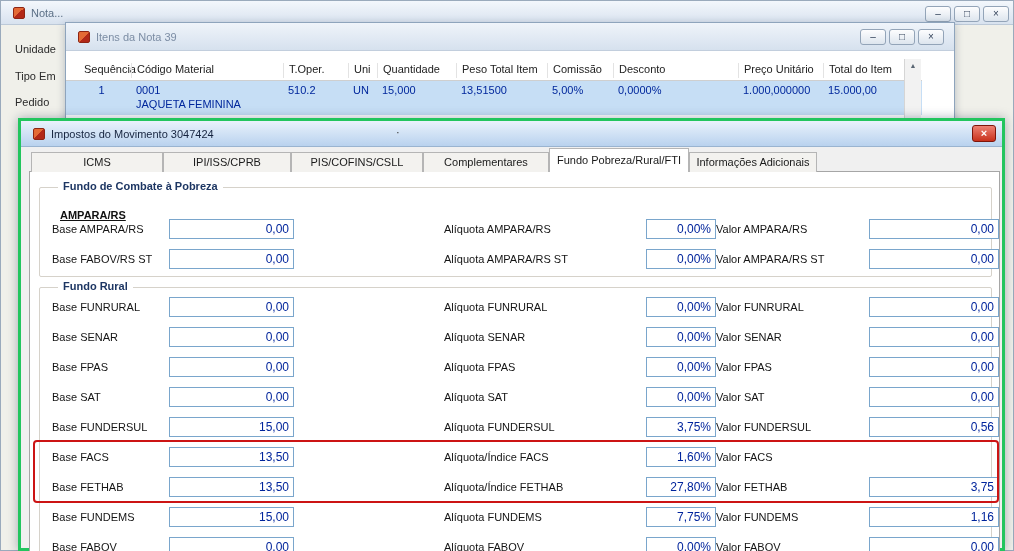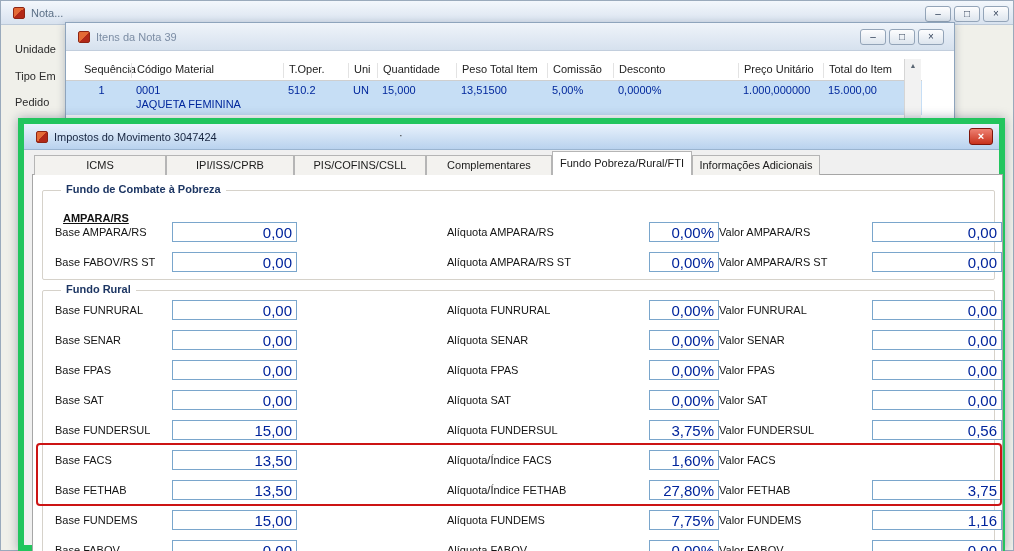--- a/index.html
+++ b/index.html
@@ -41,21 +41,21 @@
   .grid-row { position:absolute; top:58px; left:0; width:856px; height:34px;
               background:#c6def5; color:#00279c; }
   .gcell { position:absolute; white-space:nowrap; }
   .num { text-align:left; }
   .vscroll { position:absolute; top:36px; left:838px; width:17px; height:64px;
              background:#f2f2f2; border-left:1px solid #d5d5d5; text-align:center; }
   .vscroll .arrow { font-size:7px; color:#5a6673; line-height:14px; }
 
   
   #win-impostos { left:18px; top:118px; width:987px; height:433px; background:#f0f0f0;
-                  border:6px solid #22c55e; box-shadow:0 0 10px rgba(20,40,70,.35); z-index:3; }
+                  border:3px solid #22c55e; box-shadow:0 0 10px rgba(20,40,70,.35); z-index:3; }
   #win-impostos .titlebar { height:26px; background:linear-gradient(#e9f2fc,#b9d2ee);
                             border-bottom:1px solid #9ab4d0; color:#16243f; }
   .title-dot { position:absolute; left:375px; top:5px; color:#333; }
   .close-red { position:absolute; right:6px; top:4px; width:24px; height:17px;
                background:linear-gradient(#ee8173,#c8311c); border:1px solid #7e150a;
                border-radius:3px; color:#fff; text-align:center; line-height:15px;
                font-size:11px; font-weight:bold; cursor:default; }
 
   .tabs { position:absolute; left:10px; top:26px; height:24px; white-space:nowrap; z-index:5; }
   .tab { display:inline-block; height:20px; margin-top:4px; line-height:19px; text-align:center;
@@ -74,21 +74,21 @@
   #group-pobreza { left:9px; top:15px; width:953px; height:90px; }
   #group-rural   { left:9px; top:115px; width:953px; height:380px; }
   .gtitle { position:absolute; top:-8px; left:18px; background:#fff; padding:0 5px;
             font-weight:bold; color:#1d3663; white-space:nowrap; }
   .gsubtitle { position:absolute; left:30px; top:37px; font-weight:bold; color:#111;text-decoration:underline; }
 
   .tax-row { position:absolute; left:0; width:100%; height:20px; }
   .flabel { position:absolute; top:4px; color:#141414; white-space:nowrap; }
   .l-base { left:22px; } .l-aliq { left:414px; } .l-valor { left:686px; }
   .field { position:absolute; height:20px; border:1px solid #7aa6cc; background:#fff;
-           color:#00249c; text-align:right; padding:0 4px; font-size:15px;
+           color:#00249c; text-align:right; padding:0 4px; font-size:12px;
            font-family:"Liberation Sans", sans-serif; }
   .f-base { left:139px; width:125px; } .f-aliq { left:604px; width:70px;margin-left:12px; }
   .f-valor { left:839px; width:130px; }
 
   .highlight-rect { position:absolute; left:12px; top:319px; width:966px; height:63px;
                     border:2px solid #cc1414; border-radius:4px; z-index:30;
                     pointer-events:none; }
 </style>
 </head>
 <body>

